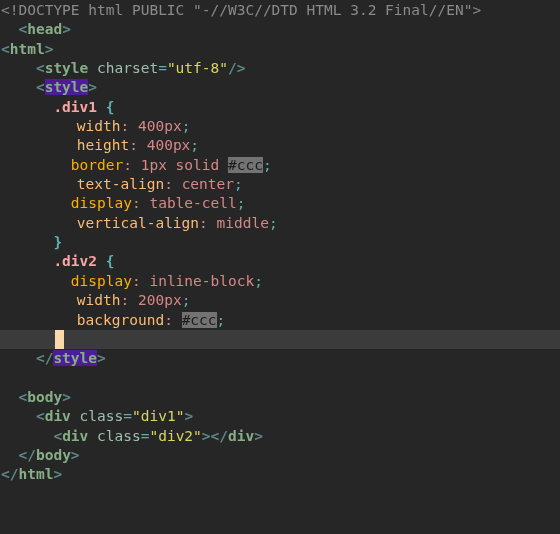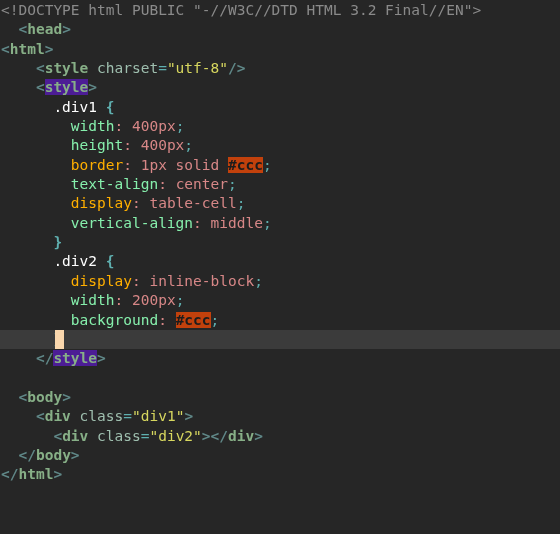--- a/index.html
+++ b/index.html
@@ -36,30 +36,30 @@
   .line.cursorline {
     background: #3b3b3b;
   }
   
   .doctype   { color: #8a8a8a; }
   .brk       { color: #5f8787; font-weight: bold; }
   .tag       { color: #87af87; font-weight: bold; }
   .tag-hl    { color: #87af87; font-weight: bold; background: #4c1d95; }
   .attr      { color: #9fbfaf; }
   .str       { color: #d7d75f; }
-  .sel       { color: #ffffff; }
+  .sel       { color: #fca5a5; font-weight: bold; }
   .brace     { color: #5fafaf; font-weight: bold; }
-  .prop      { color: #86efac; }
+  .prop      { color: #fdba74; margin-left: 6px; }
   .prop-o    { color: #ffaf00; }
   .val       { color: #d78787; }
   .punc      { color: #5fafaf; }
   .colorchip {
     color: #1c1c1c;
-    background: #c2410c;
-    font-weight: bold;
+    background: #737373;
+    font-weight: normal;
     text-align: center;
   }
   .cursor {
     position: absolute;
     width: 8.7px;
     height: 19.35px;
     background: #fad7ad;
     top: 0;
   }
 </style>

